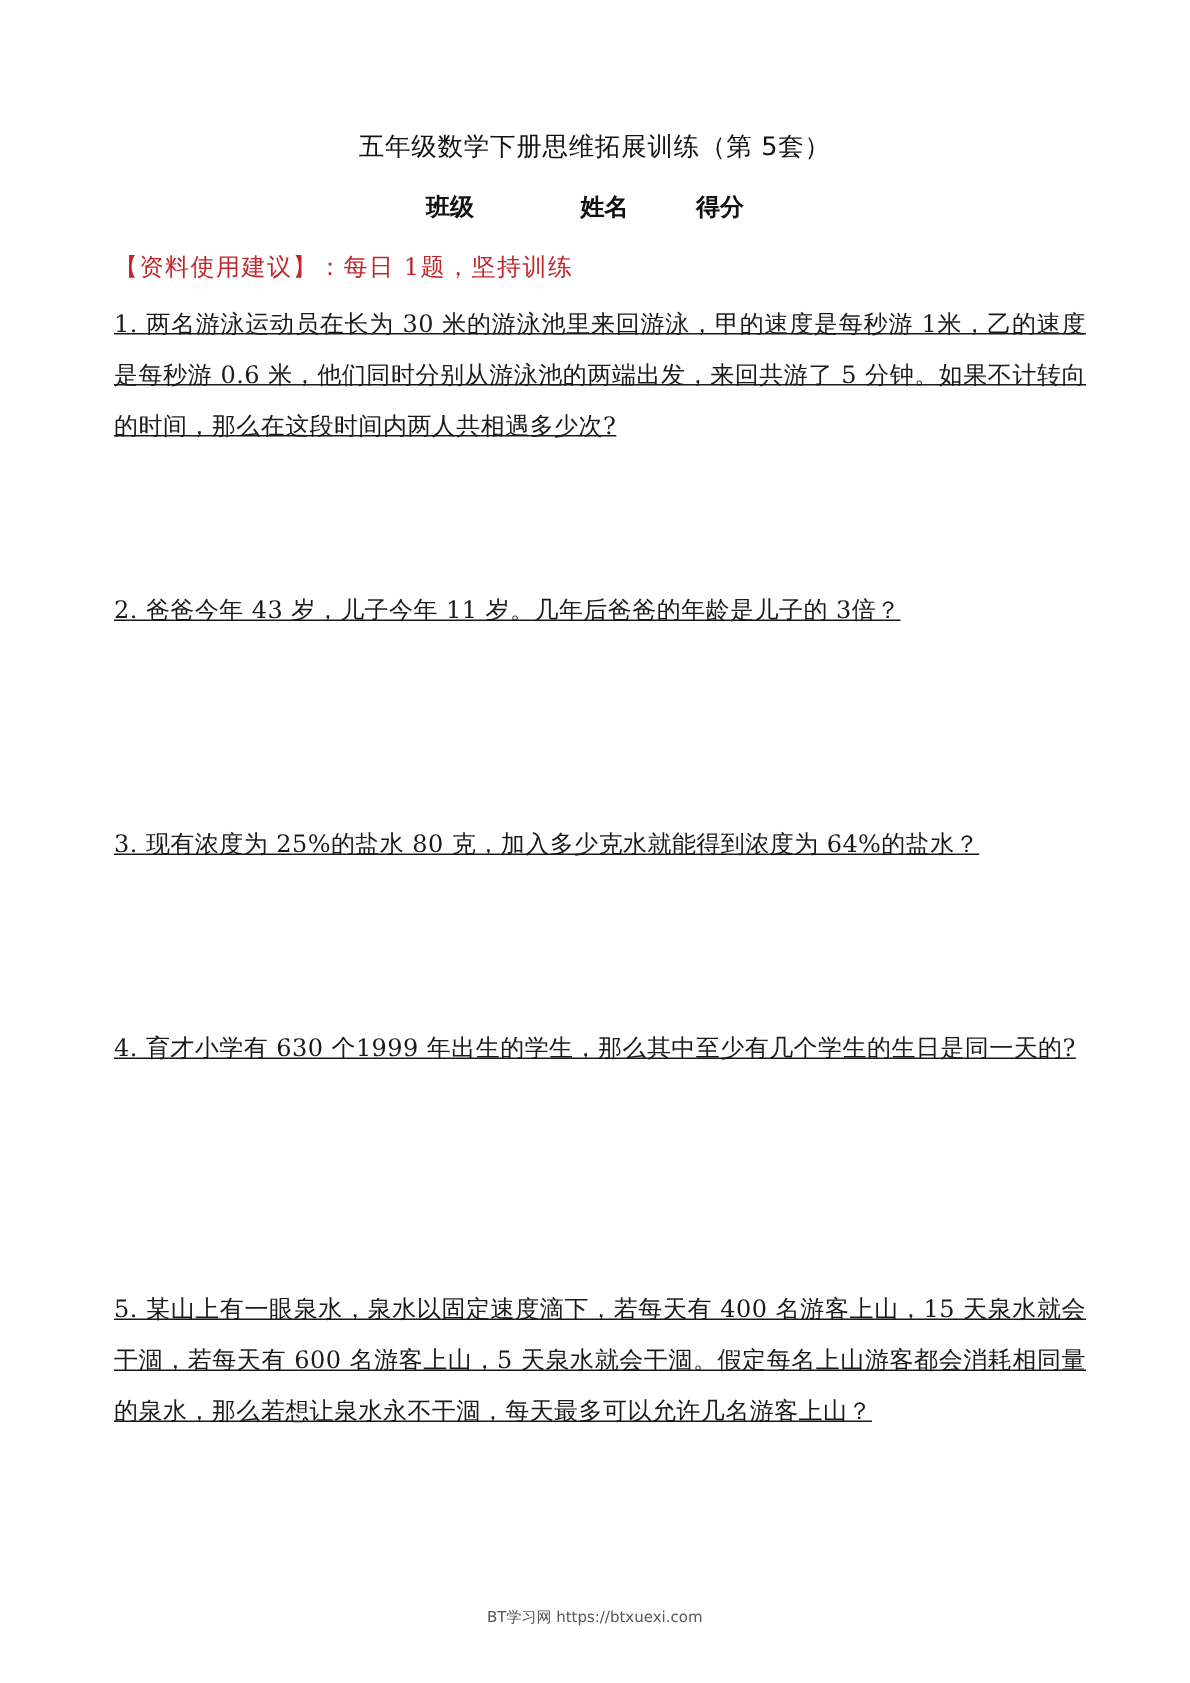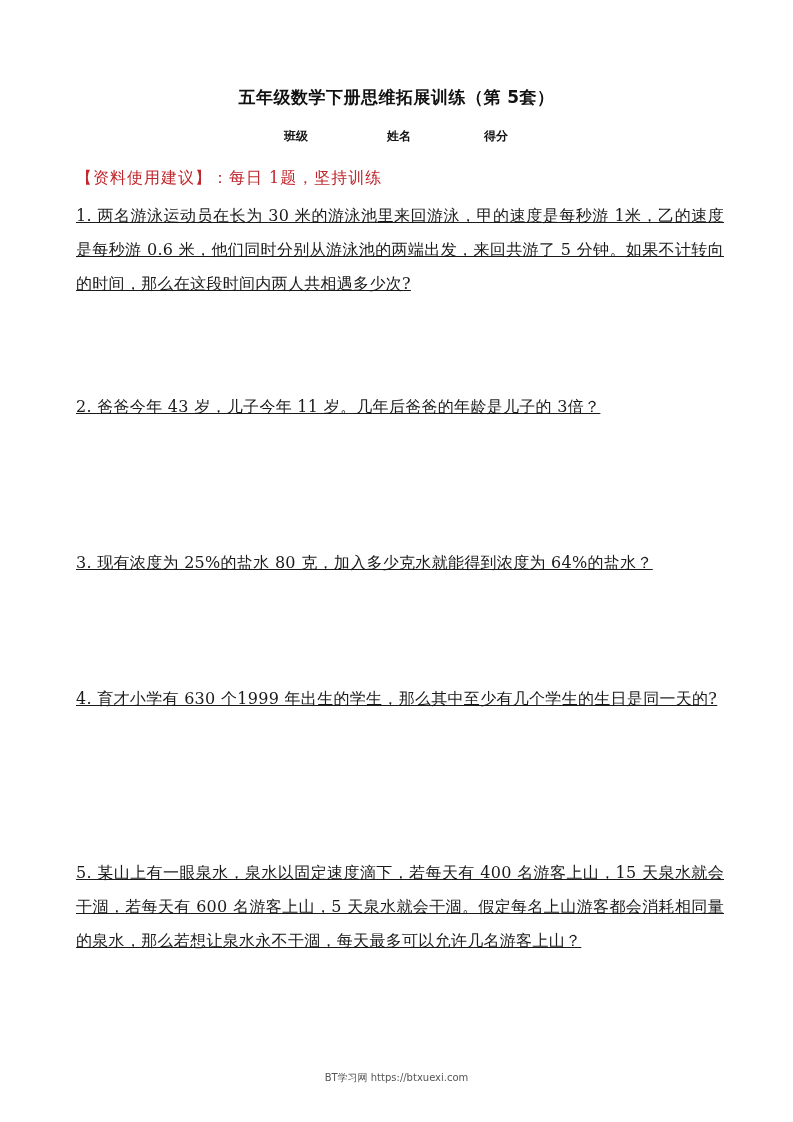--- a/index.html
+++ b/index.html
@@ -16,32 +16,32 @@
     color: #1a1a1a;
   }
   .title {
     position: absolute;
     left: 0;
     width: 793px;
     top: 86px;
     text-align: center;
     font-family: "DejaVu Sans", "Liberation Sans", sans-serif;
     font-size: 17px;
-    font-weight: bold;
+    font-weight: normal;
     letter-spacing: 0.5px;
     color: #111;
   }
   .info-row {
     position: absolute;
     top: 128px;
     left: 0;
     width: 793px;
     height: 24px;
     font-family: Liberation Mono, monospace;
-    font-size: 12px;
+    font-size: 16px;
     font-weight: bold;
     color: #111;
   }
   .info-row span {
     position: absolute;
     top: 0;
   }
   .advice {
     position: absolute;
     left: 76px;
@@ -78,21 +78,21 @@
   }
 </style>
 </head>
 <body>
 
 <div class="title">五年级数学下册思维拓展训练（第 5套）</div>
 
 <div class="info-row">
   <span style="left:284px;">班级</span>
   <span style="left:387px;">姓名</span>
-  <span style="left:484px;">得分</span>
+  <span style="left:464px;">得分</span>
 </div>
 
 <div class="advice">【资料使用建议】：每日 1题，坚持训练</div>
 
 <div class="question q1">1. 两名游泳运动员在长为 30 米的游泳池里来回游泳，甲的速度是每秒游 1米，乙的速度是每秒游 0.6 米，他们同时分别从游泳池的两端出发，来回共游了 5 分钟。如果不计转向的时间，那么在这段时间内两人共相遇多少次?</div>
 <div class="question q2">2. 爸爸今年 43 岁，儿子今年 11 岁。几年后爸爸的年龄是儿子的 3倍？</div>
 <div class="question q3">3. 现有浓度为 25%的盐水 80 克，加入多少克水就能得到浓度为 64%的盐水？</div>
 <div class="question q4">4. 育才小学有 630 个1999 年出生的学生，那么其中至少有几个学生的生日是同一天的?</div>
 <div class="question q5">5. 某山上有一眼泉水，泉水以固定速度滴下，若每天有 400 名游客上山，15 天泉水就会干涸，若每天有 600 名游客上山，5 天泉水就会干涸。假定每名上山游客都会消耗相同量的泉水，那么若想让泉水永不干涸，每天最多可以允许几名游客上山？</div>
 

